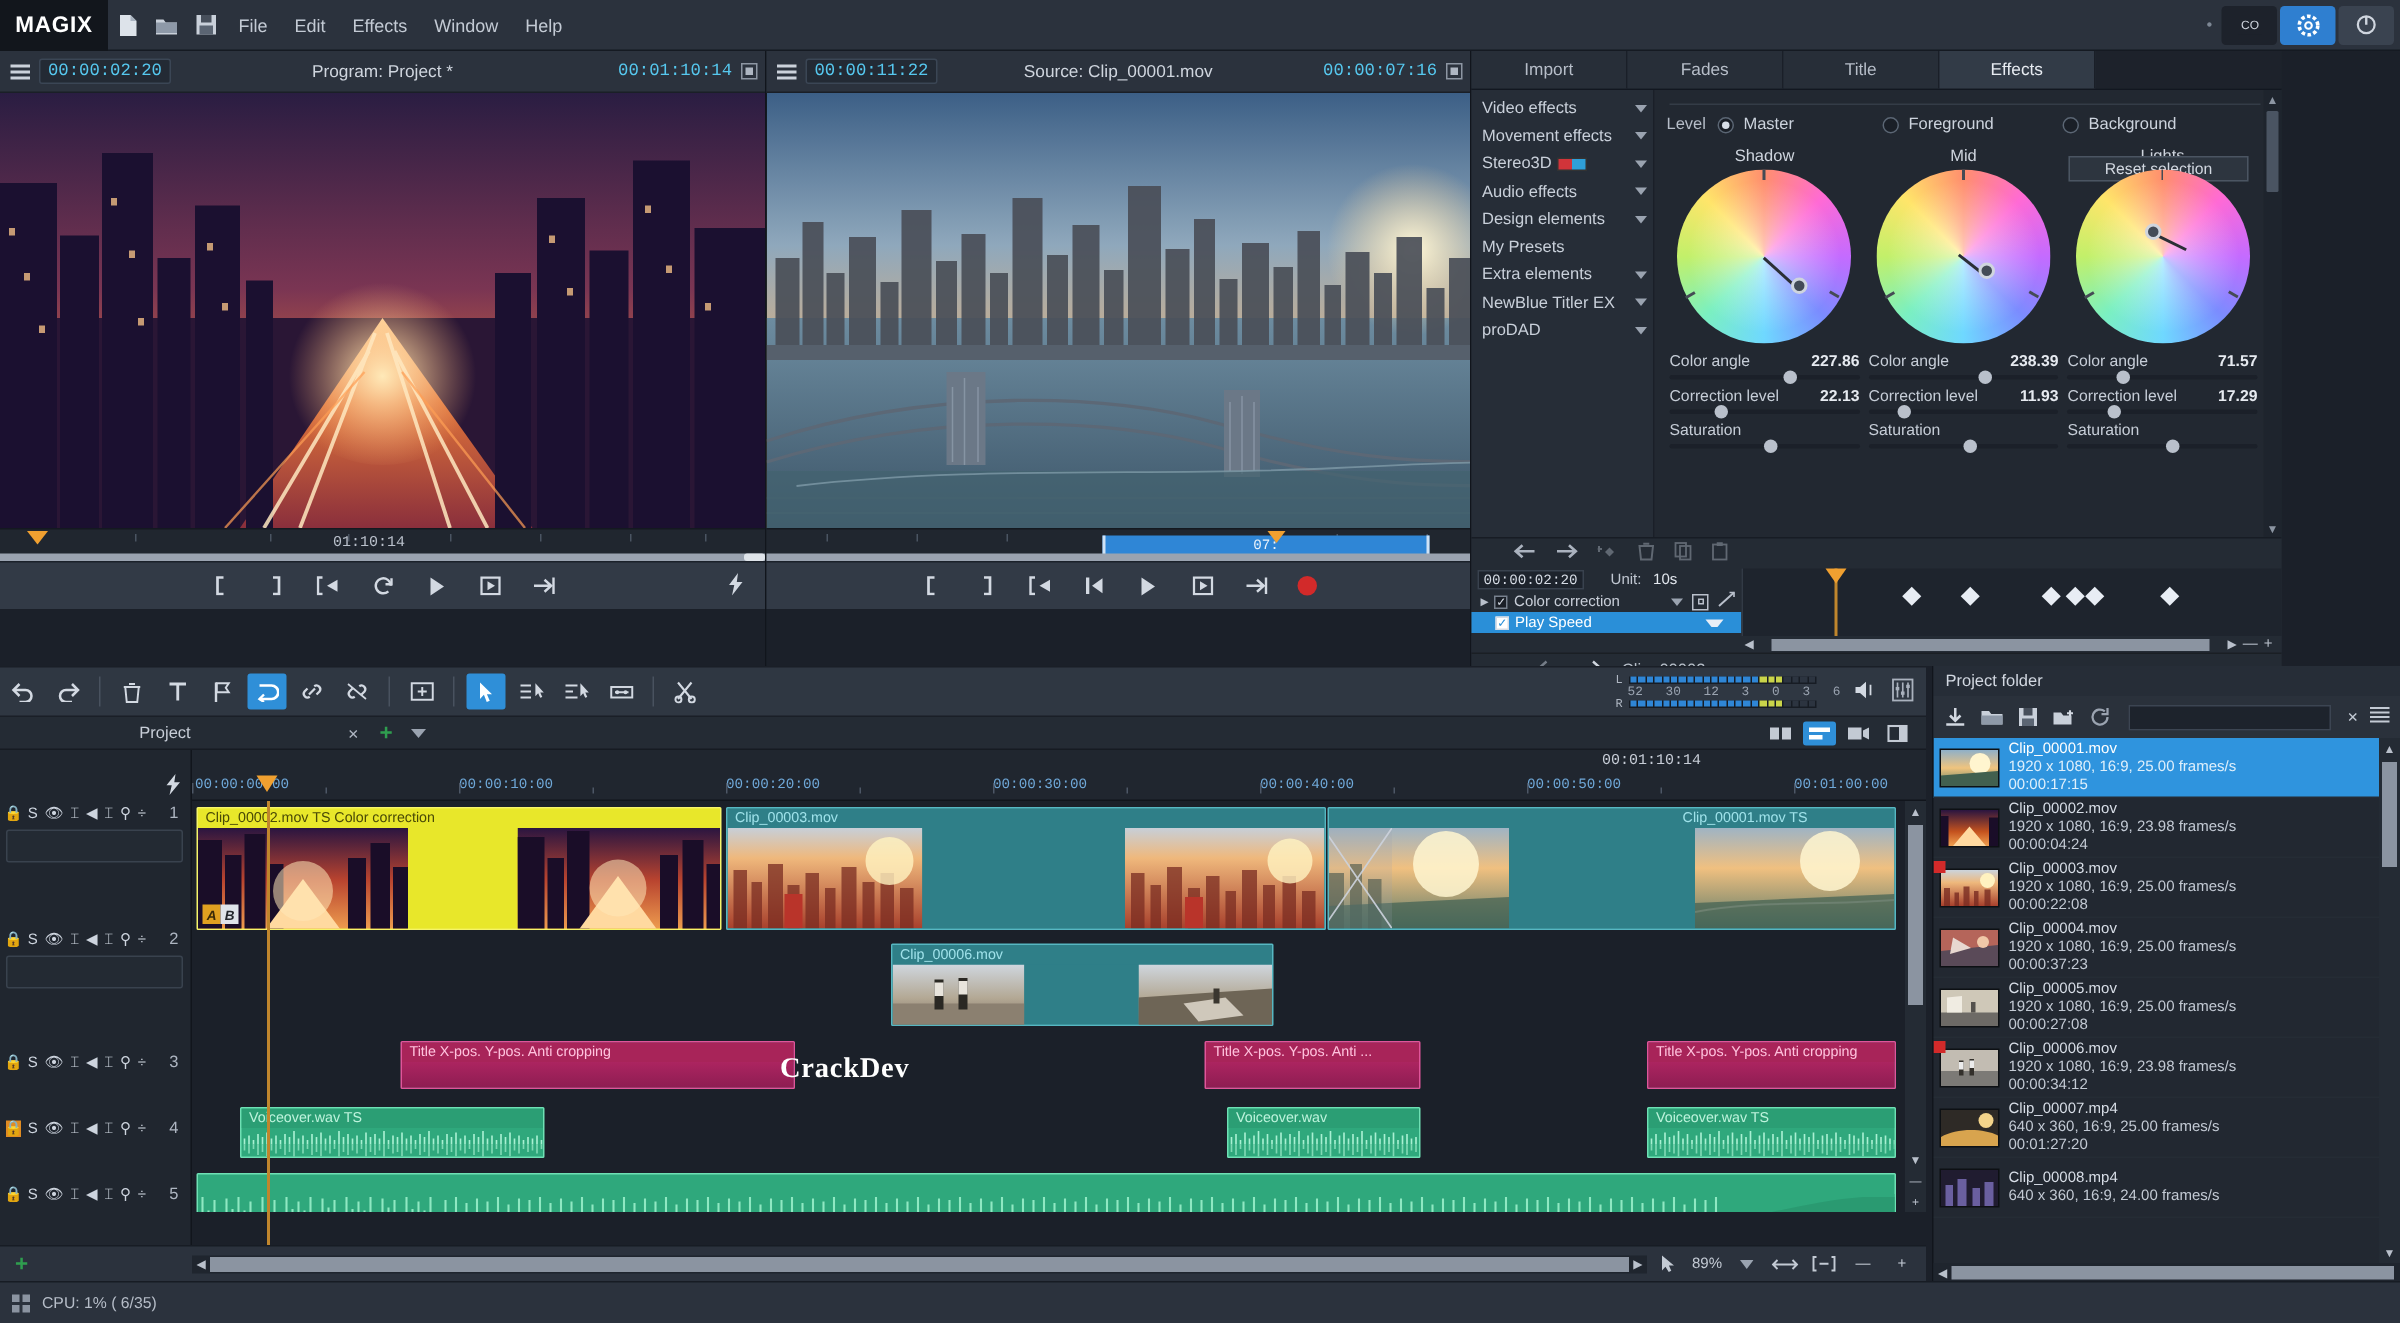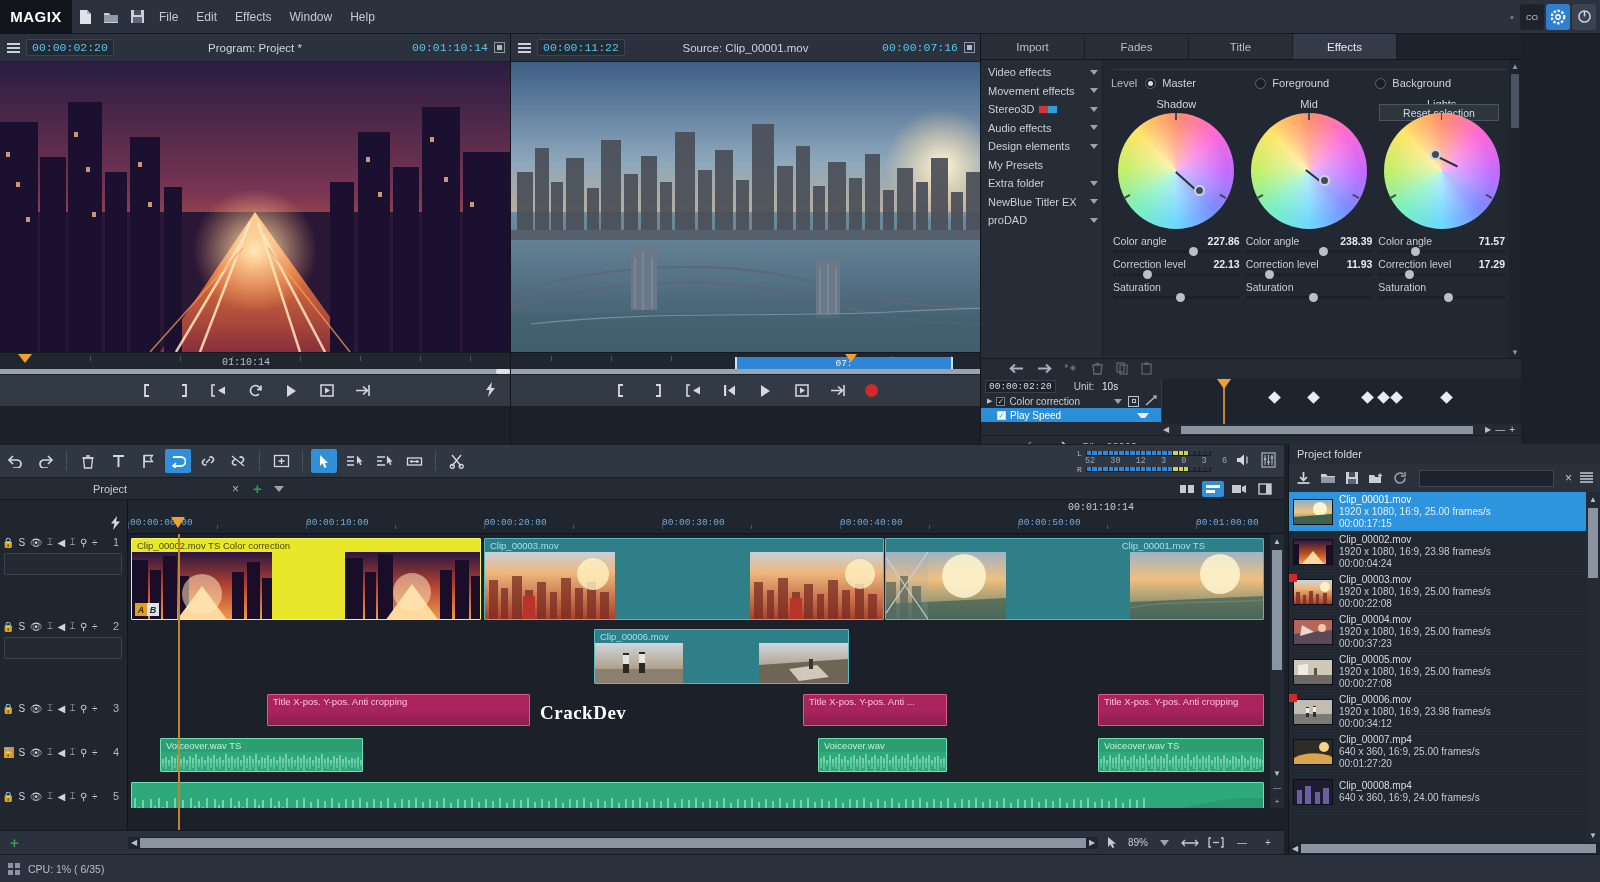--- a/index.html
+++ b/index.html
@@ -30,21 +30,21 @@
     width: 26px; height: 34px; display:flex; align-items:center; justify-content:center;
     color: #c5ccd6;
   }
   .mb-icon svg { display:block; }
   .menu-item {
     padding: 0 9px; height: 34px; display:flex; align-items:center;
     color: #c3cad4; font-size: 12px;
   }
   .mb-right { margin-left:auto; display:flex; align-items:center; gap:2px; padding-right:4px; }
   .mb-dot { width:12px; height:34px; display:flex; align-items:center; justify-content:center; color:#7d8794; }
-  .mb-btn { width:24px; height:26px; border-radius:3px; display:flex; align-items:center; justify-content:center; }
+  .mb-btn { width:37px; height:26px; border-radius:3px; display:flex; align-items:center; justify-content:center; }
   .mb-btn.dark { background:#1d222b; color:#aeb6c2; }
   .mb-btn.blue { background:#2f7fd0; color:#fff; }
   .mb-btn.grey { background:#3a4350; color:#cfd5de; }
 
   
   .upper {
     position:absolute; left:0; top:34px; right:0; height:410px;
     display:flex;
   }
 
@@ -662,21 +662,21 @@
           <span class="caret"></span>
         </div>
         <div class="fx-cat">
           <span>Design elements</span>
           <span class="caret"></span>
         </div>
         <div class="fx-cat">
           <span>My Presets</span>
         </div>
         <div class="fx-cat">
-          <span>Extra folder</span>
+          <span>Extra elements</span>
           <span class="caret"></span>
         </div>
         <div class="fx-cat">
           <span>NewBlue Titler EX</span>
           <span class="caret"></span>
         </div>
         <div class="fx-cat">
           <span>proDAD</span>
           <span class="caret"></span>
         </div>
@@ -1399,21 +1399,21 @@
 
     <div class="clip title" style="left:139px; top:160px; width:263px; height:32px">
       <div class="clip-label">Title   X-pos.  Y-pos.  Anti cropping</div>
     </div>
     <div class="clip title" style="left:675px; top:160px; width:144px; height:32px">
       <div class="clip-label">Title   X-pos.  Y-pos.  Anti ...</div>
     </div>
     <div class="clip title" style="left:970px; top:160px; width:166px; height:32px">
       <div class="clip-label">Title   X-pos.  Y-pos.  Anti cropping</div>
     </div>
-    <div class="crackdev" style="left:412px; top:168px">CrackDev</div>
+    <div class="crackdev" style="left:392px; top:168px">CrackDev</div>
 
     <div class="clip audio" style="left:32px; top:204px; width:203px; height:34px">
       <div class="clip-label">Voiceover.wav TS</div>
       <div class="wave">
         <svg width="203" height="21" viewBox="0 0 203 21" preserveAspectRatio="none">
             <g stroke="#a8f0d2" stroke-width="1.1">
               <path d="M2 11v-4M5 11v-6M8 11v-3M11 11v-7M14 11v-5M17 11v-8M20 11v-4M23 11v-6M26 11v-3M29 11v-7M32 11v-5M35 11v-9M38 11v-4M41 11v-6M44 11v-3M47 11v-7M50 11v-5M53 11v-8M56 11v-4M59 11v-6M62 11v-3M65 11v-9M68 11v-5M71 11v-7M74 11v-4M77 11v-6M80 11v-3M83 11v-8M86 11v-5M89 11v-7M92 11v-4M95 11v-9M98 11v-3M101 11v-6M104 11v-5M107 11v-8M110 11v-4M113 11v-6M116 11v-3M119 11v-7M122 11v-5M125 11v-9M128 11v-4M131 11v-6M134 11v-3M137 11v-7M140 11v-5M143 11v-8M146 11v-4M149 11v-6M152 11v-3M155 11v-7M158 11v-5M161 11v-9M164 11v-4M167 11v-6M170 11v-3M173 11v-7M176 11v-5M179 11v-8M182 11v-4M185 11v-6M188 11v-3M191 11v-5M194 11v-4M197 11v-6M200 11v-3"></path>
             </g>
             <g stroke="#7fd9b4" stroke-width="1.1">
               <path d="M2 11v4M5 11v6M8 11v3M11 11v7M14 11v5M17 11v8M20 11v4M23 11v6M26 11v3M29 11v7M32 11v5M35 11v9M38 11v4M41 11v6M44 11v3M47 11v7M50 11v5M53 11v8M56 11v4M59 11v6M62 11v3M65 11v9M68 11v5M71 11v7M74 11v4M77 11v6M80 11v3M83 11v8M86 11v5M89 11v7M92 11v4M95 11v9M98 11v3M101 11v6M104 11v5M107 11v8M110 11v4M113 11v6M116 11v3M119 11v7M122 11v5M125 11v9M128 11v4M131 11v6M134 11v3M137 11v7M140 11v5M143 11v8M146 11v4M149 11v6M152 11v3M155 11v7M158 11v5M161 11v9M164 11v4M167 11v6M170 11v3M173 11v7M176 11v5M179 11v8M182 11v4M185 11v6M188 11v3M191 11v5M194 11v4M197 11v6M200 11v3"></path>

